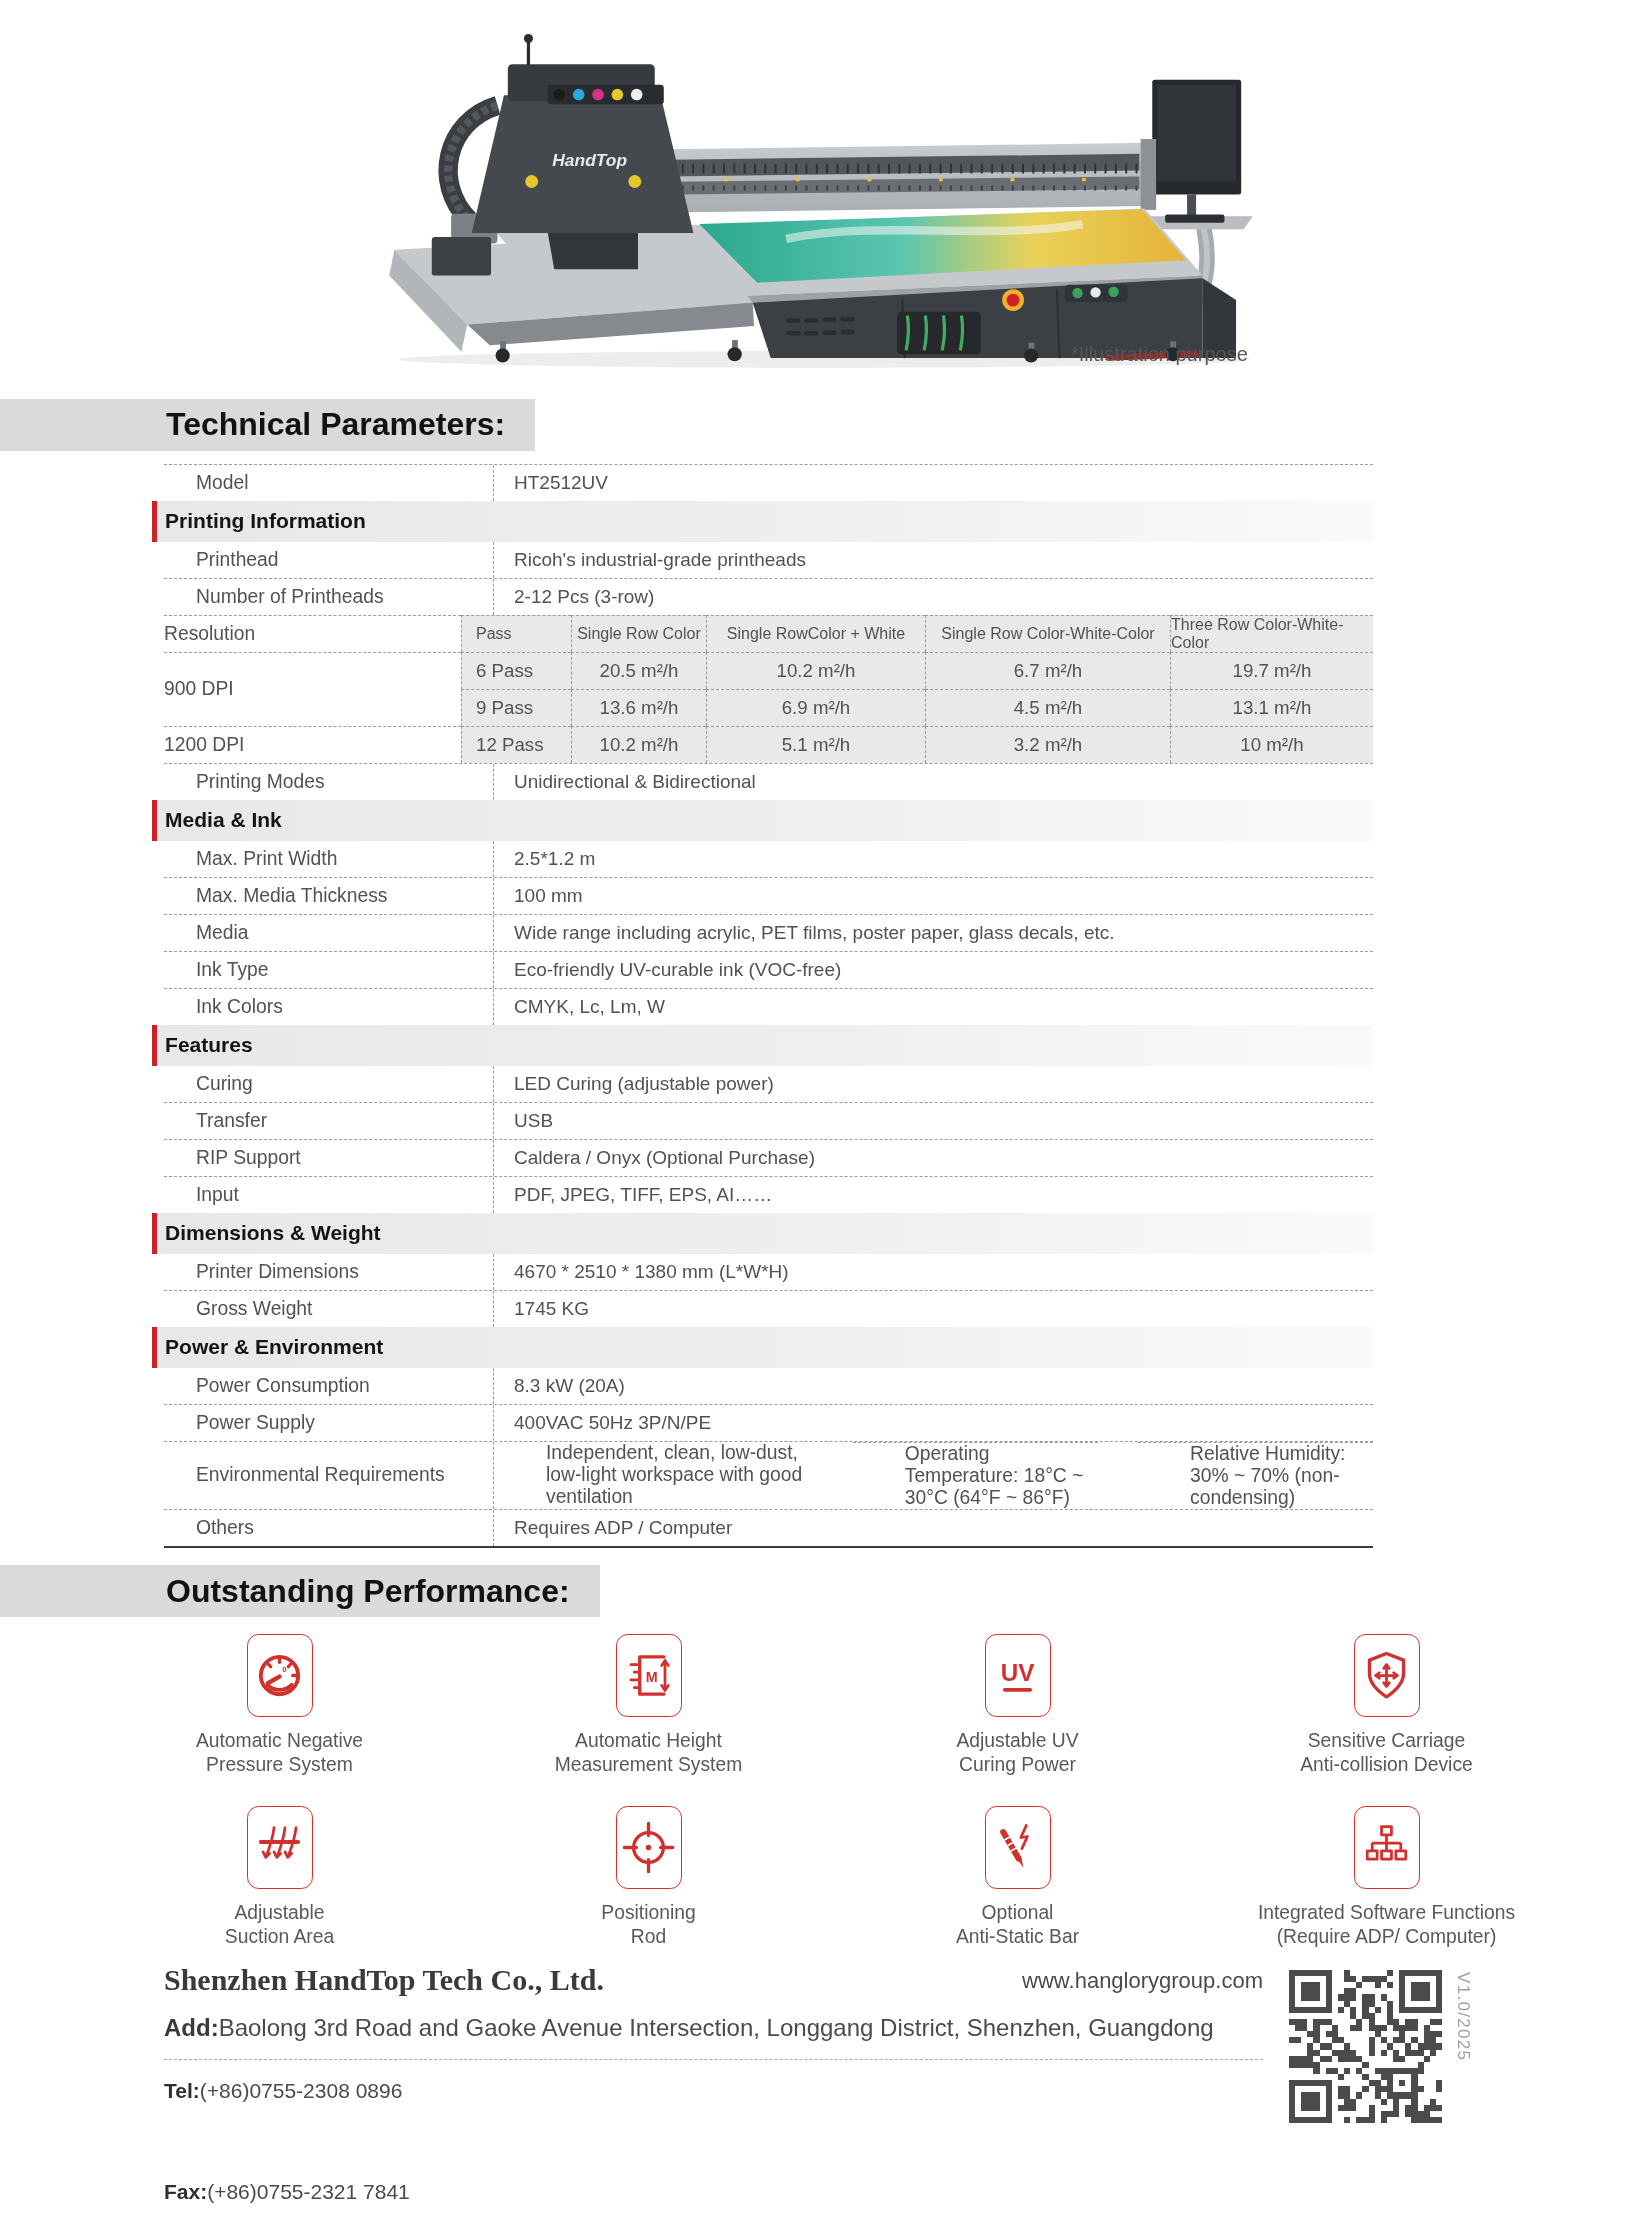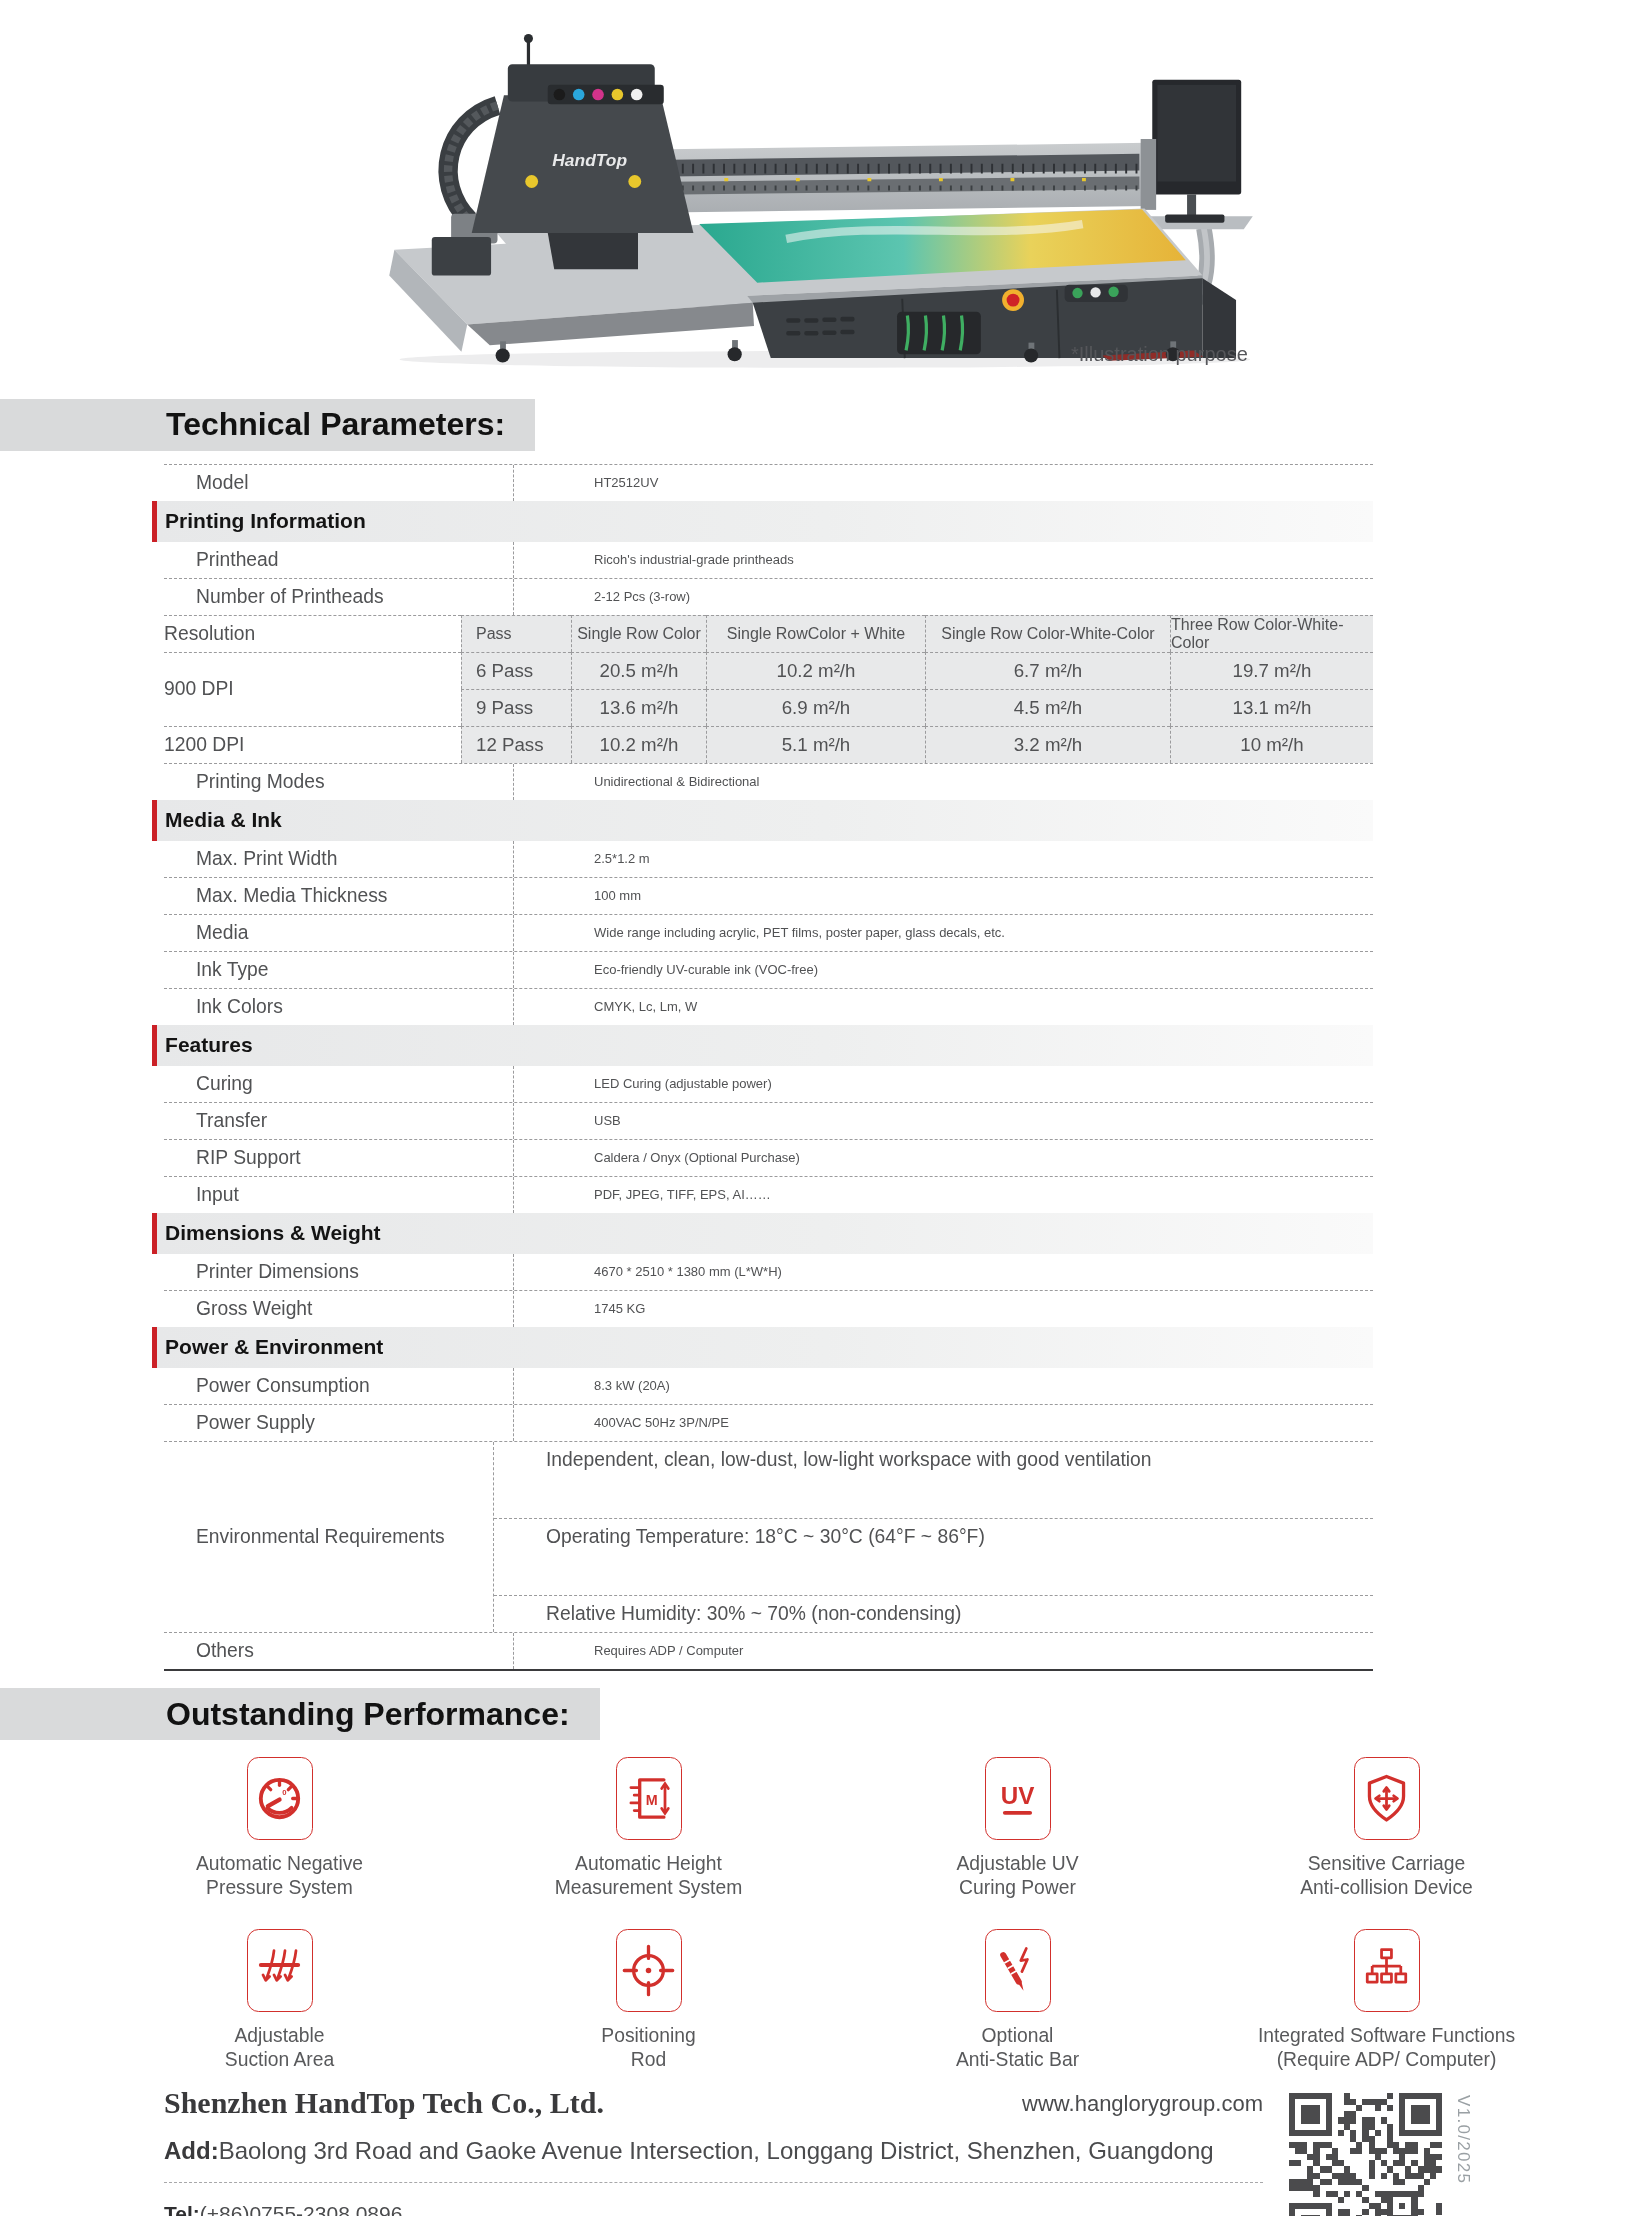--- a/index.html
+++ b/index.html
@@ -15,35 +15,35 @@
   .hbar{display:inline-block;background:#d9dadb;padding:7.7px 30px 7.7px 166px;
         font-size:32px;font-weight:bold;color:#121212;line-height:37px;}
   .hbar.tech{margin-top:11.6px;}
   .hbar.perf{margin-top:17px;}
 
   
   .spec{margin:13px 0 0 164px;width:1209px;border-bottom:2.6px solid #3a3a3c;}
   .srow{display:flex;border-top:1.9px dashed #9b9b9d;min-height:36px;align-items:stretch;}
   .srow.nb{border-top:none;}
   .slabel{width:297px;flex:none;display:flex;align-items:center;font-size:19.3px;margin-left:32px;}
-  .sval{flex:1;border-left:1.3px dashed #9b9b9d;padding-left:80px;display:flex;align-items:center;font-size:13px;margin-left:20px;}
+  .sval{flex:1;border-left:1.3px dashed #9b9b9d;padding-left:20px;display:flex;align-items:center;font-size:19px;}
   .ssec{border-left:5.2px solid #cb2127;margin-left:-11.6px;padding-left:7.7px;min-height:41px;
         display:flex;align-items:center;font-size:21px;font-weight:bold;color:#141414;
         background:linear-gradient(90deg,#e7e8e9 0%,#eeefef 55%,#fafafa 100%);}
   
   .rg{display:grid;grid-template-columns:297px 110px 135px 219px 245px 203px;}
   .rgc{display:flex;align-items:center;min-height:36px;border-top:1.9px dashed #9b9b9d;font-size:19.3px;}
   .rgc.sub{background:#e8e9ea;border-left:1.3px dashed #9b9b9d;justify-content:center;}
   .rgc.hd{font-size:16px;}
   .rgc.val{font-size:18.7px;}
   .rgc.passc{justify-content:flex-start;padding-left:14px;}
   .rgc.hdpass{justify-content:flex-start;padding-left:14px;}
   .rgc.dpi1{grid-column:1;grid-row:2 / span 2;}
   .rgc.dpi2{grid-column:1;grid-row:4;}
-  .envstack{flex:1;border-left:1.3px dashed #9b9b9d;display:flex;flex-direction:column;gap:40px;}
+  .envstack{flex:1;border-left:1.3px dashed #9b9b9d;display:flex;flex-direction:row;gap:40px;}
   .envrow{min-height:36px;display:flex;align-items:center;padding-left:52px;font-size:19.3px;}
   .envrow.bt{border-top:1.9px dashed #9b9b9d;}
 
   
   .features{margin:17px 0 0 95px;width:1478px;display:grid;
             grid-template-columns:repeat(4,369px);row-gap:28px;}
   .fitem{display:flex;flex-direction:column;align-items:center;}
   .fcard{width:64px;height:81px;border:1.9px solid #d2302c;border-radius:11.6px;
          display:flex;align-items:center;justify-content:center;background:#fff;}
   .fcard svg{display:block;}

